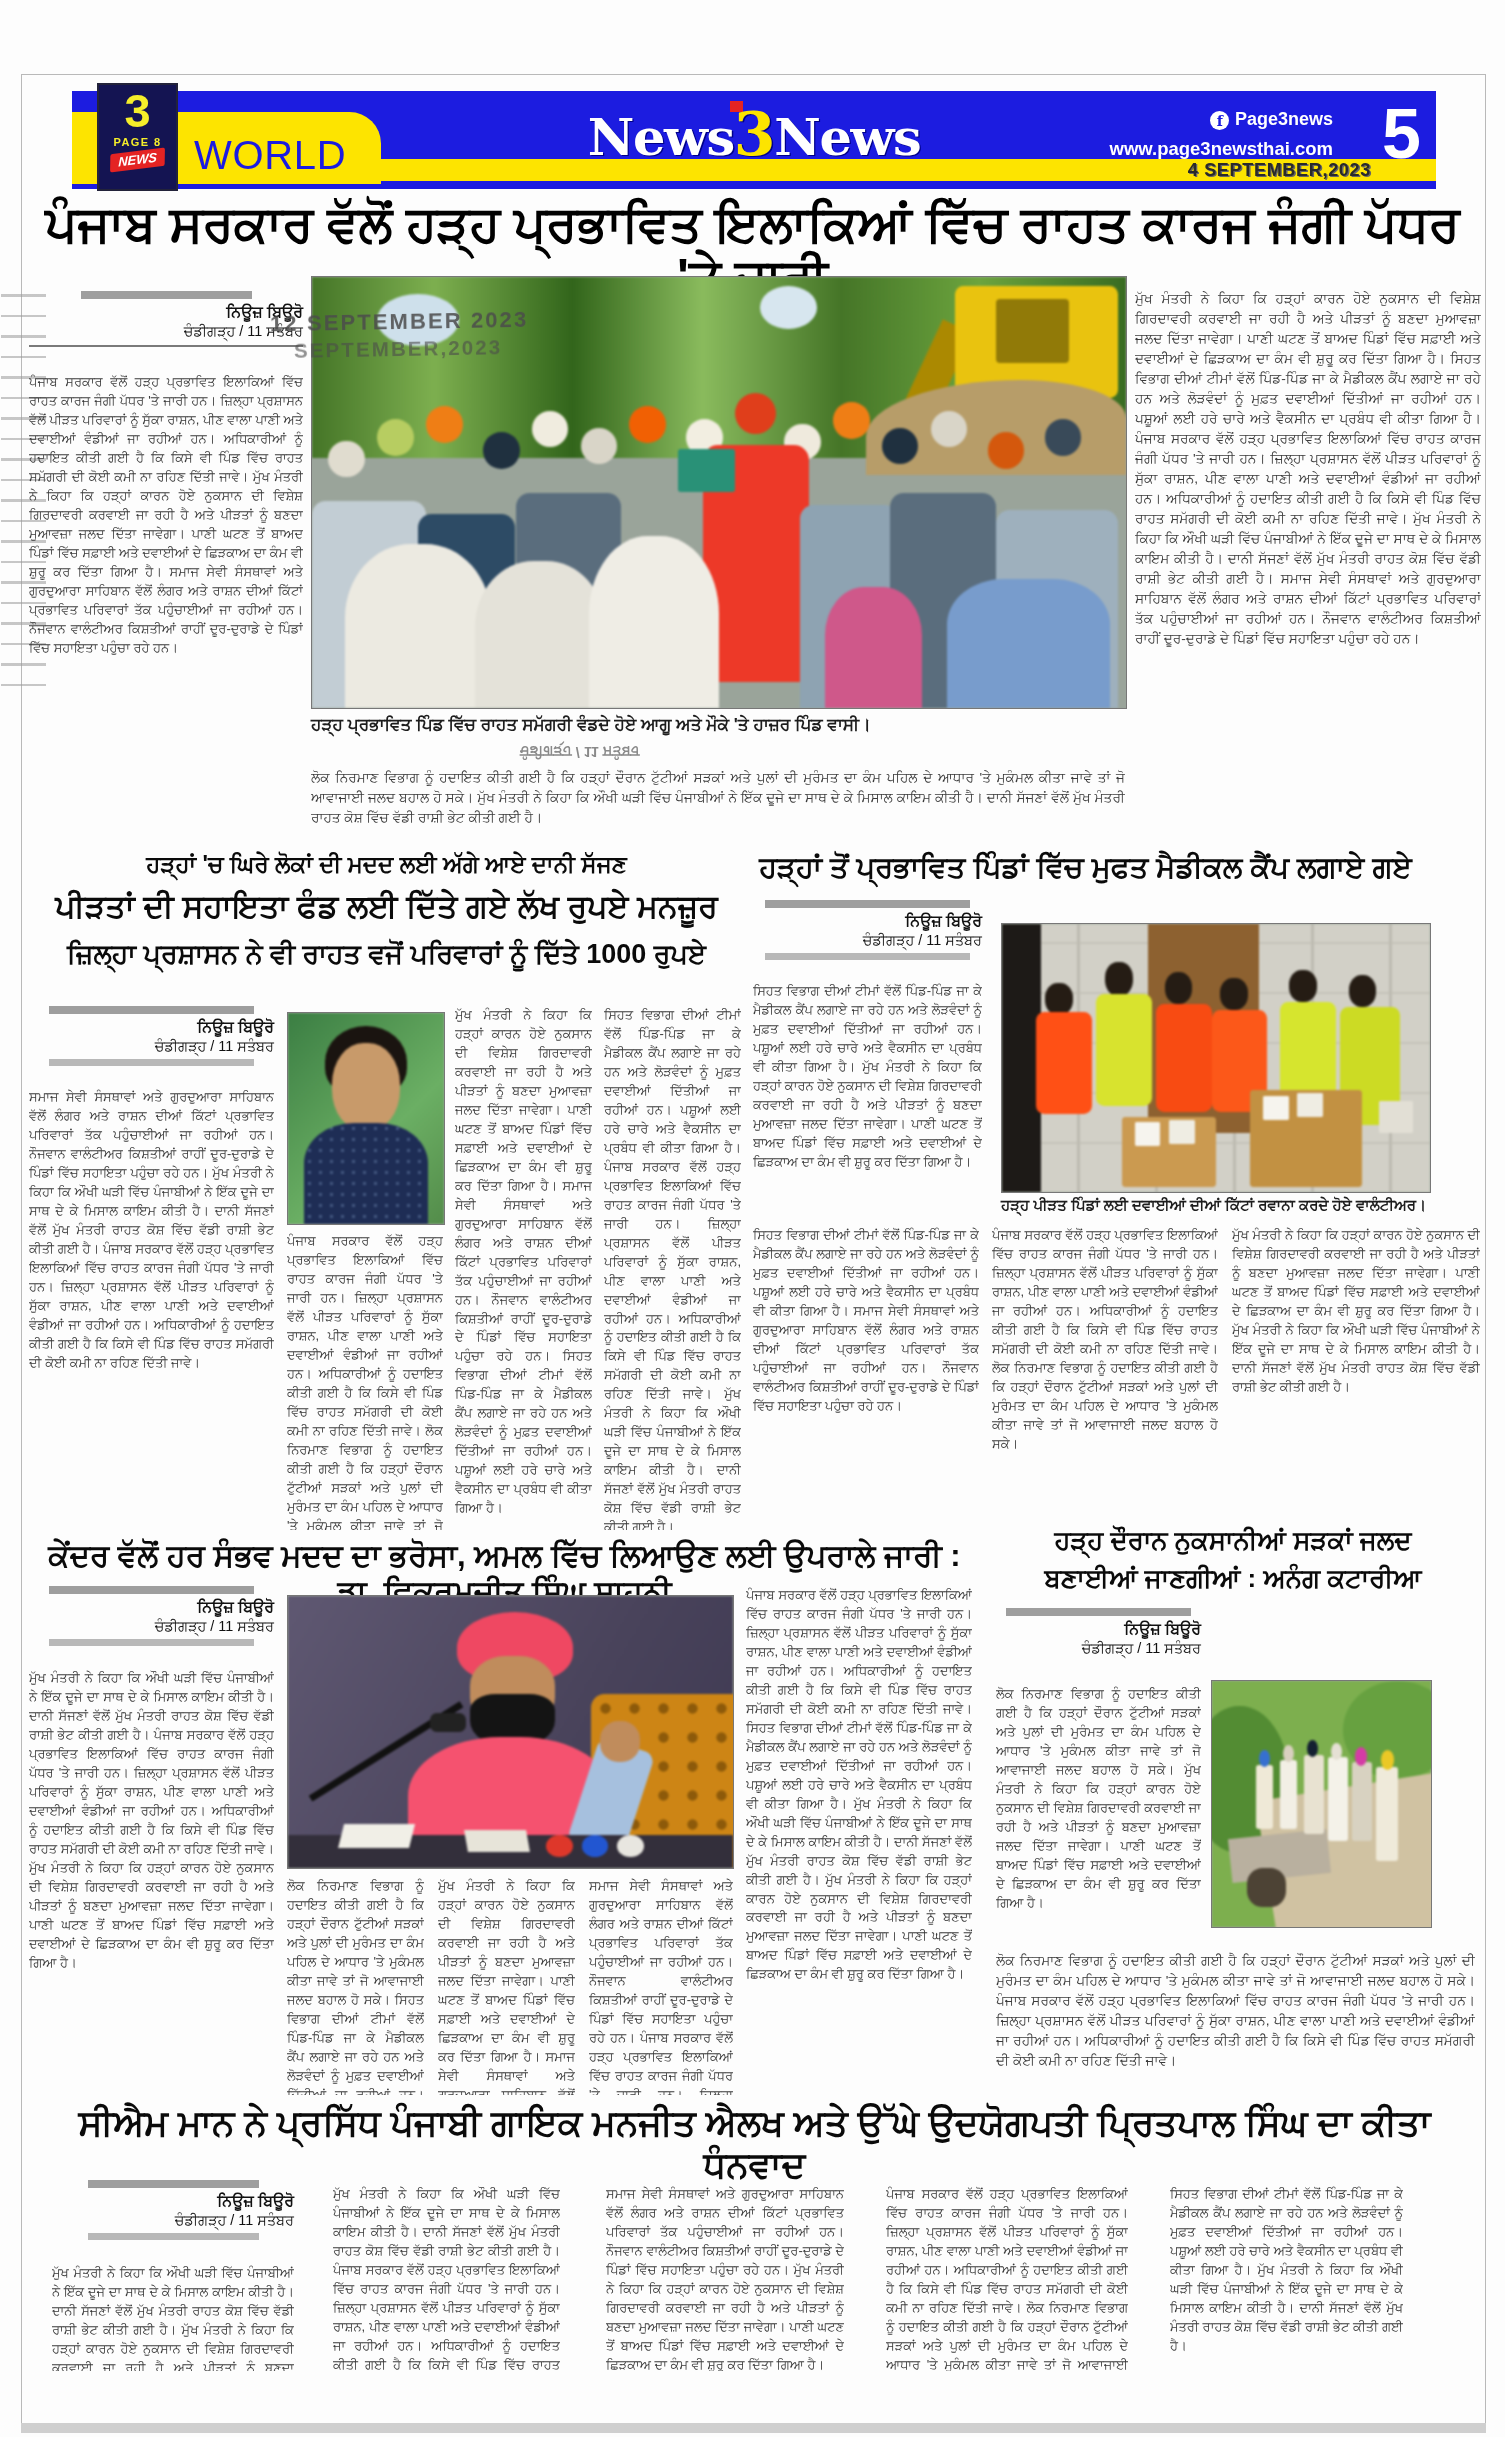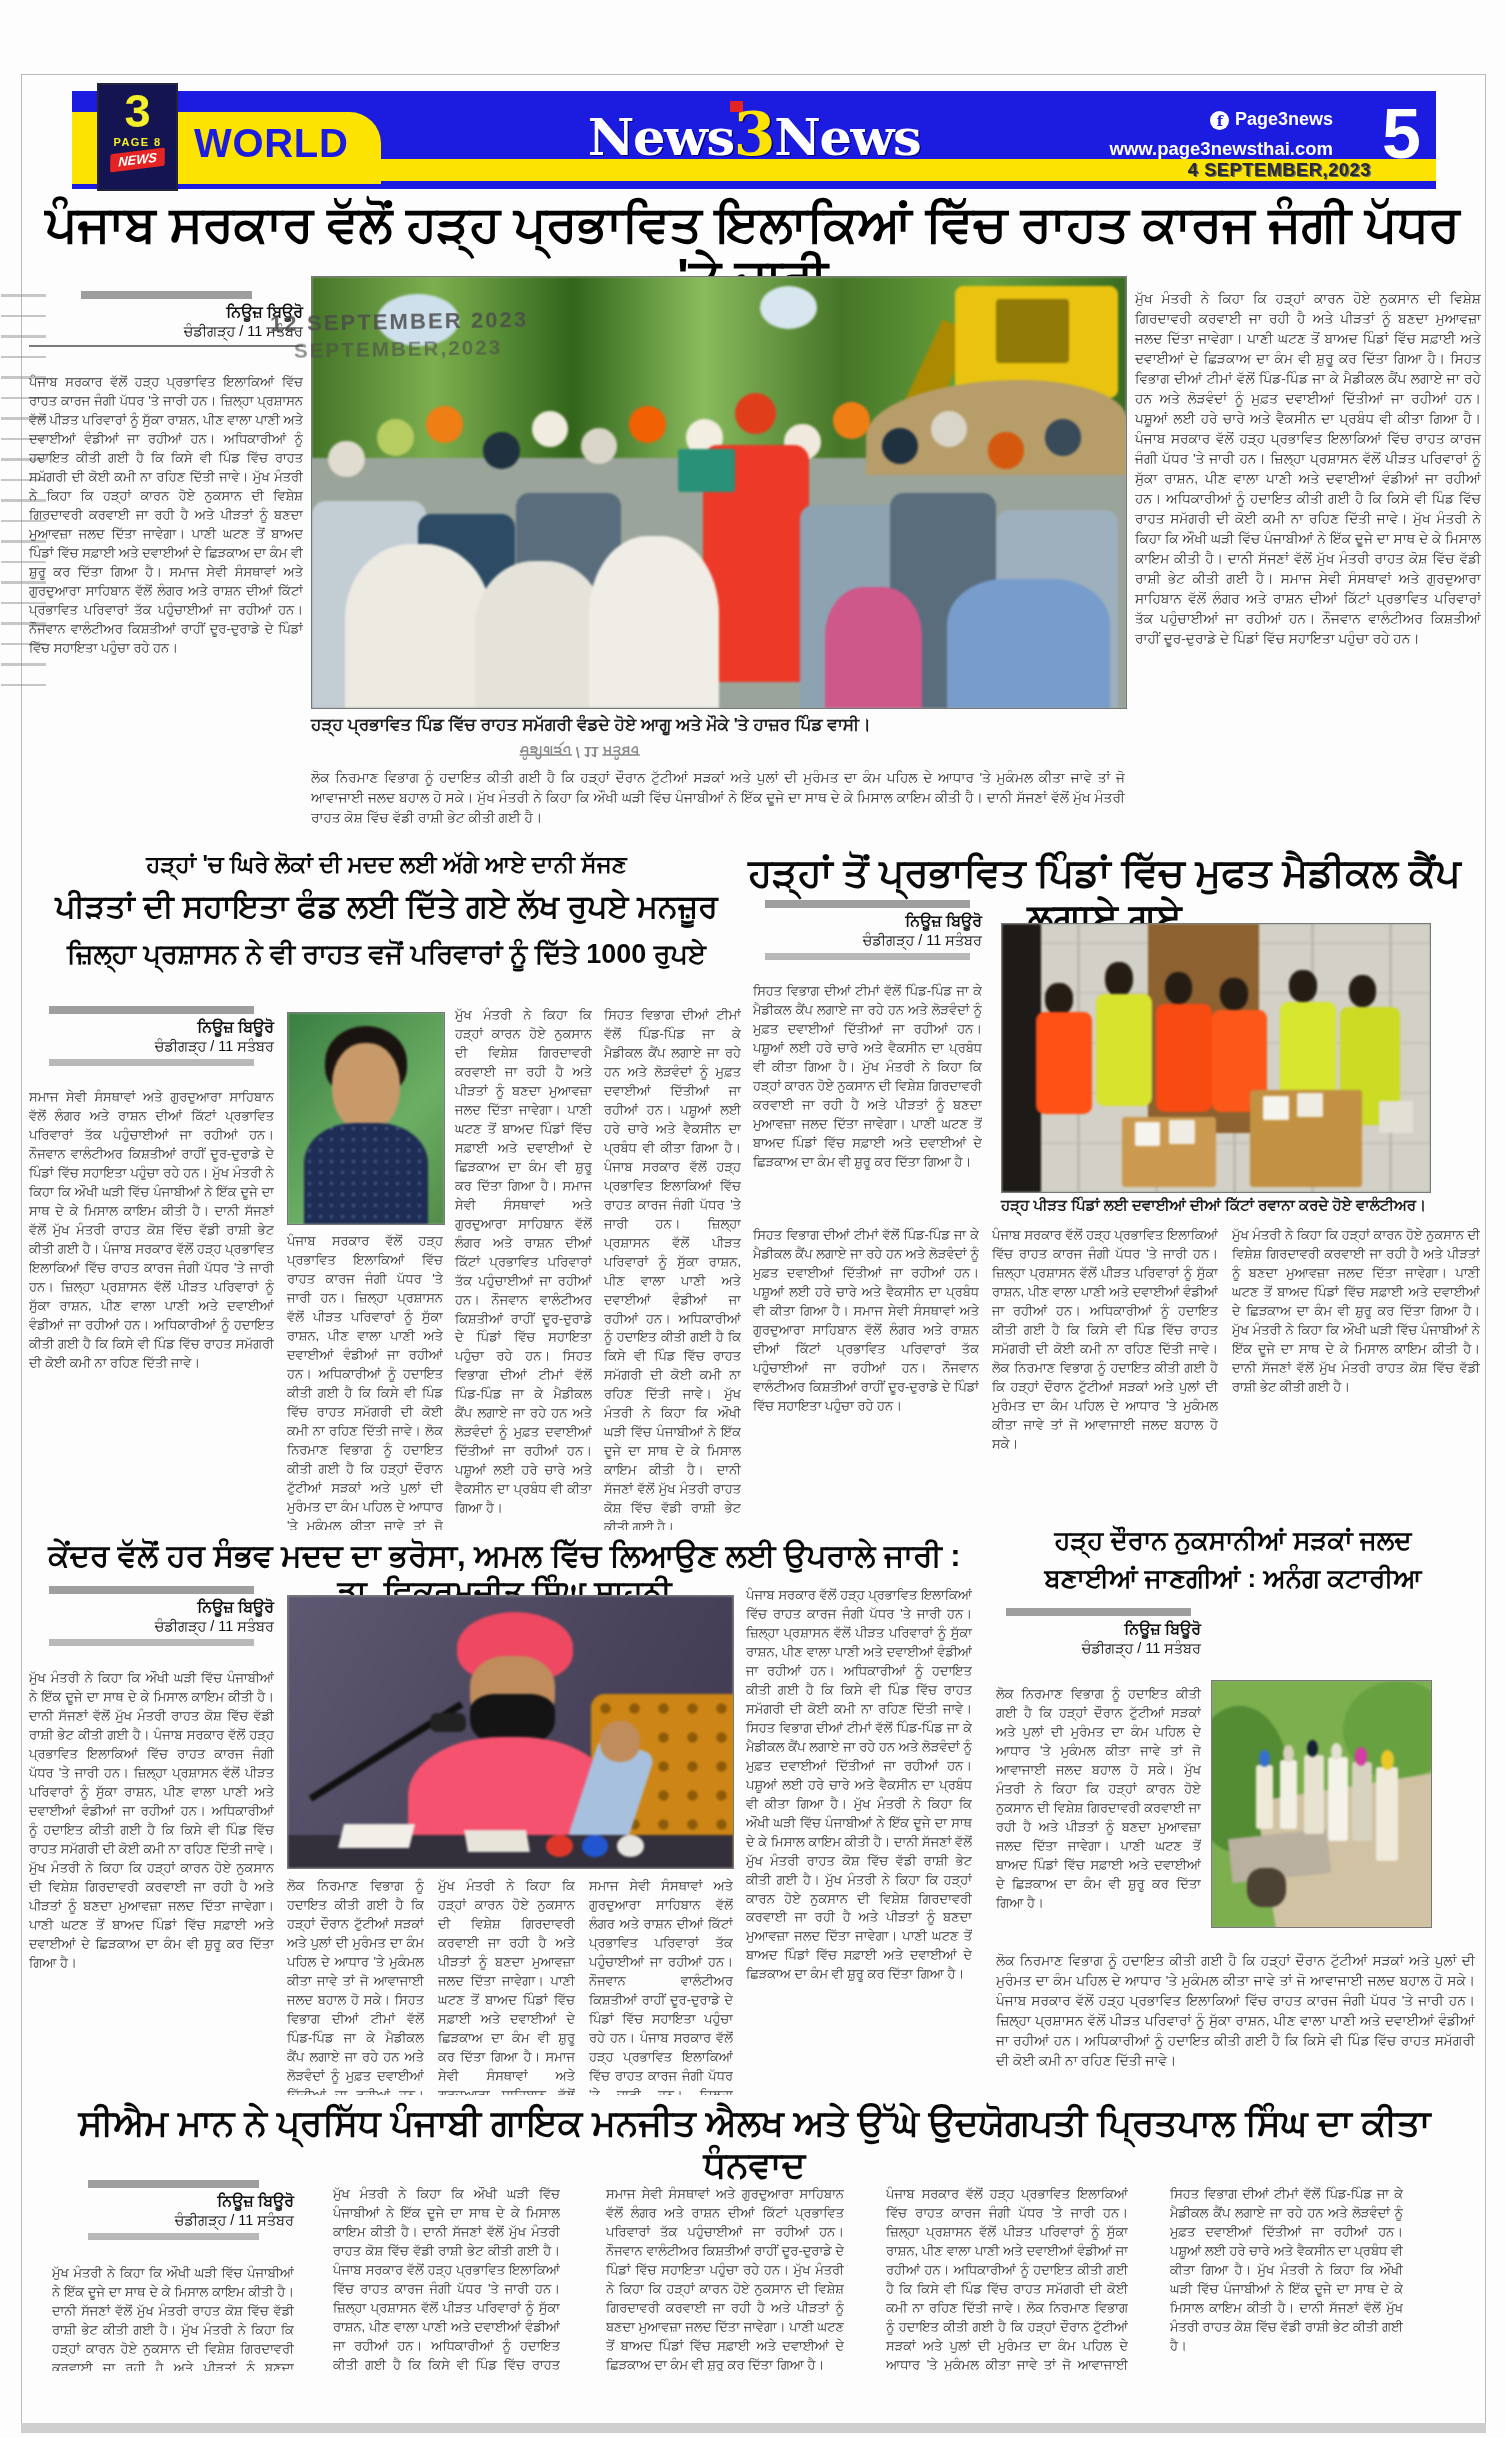--- a/index.html
+++ b/index.html
@@ -14,21 +14,21 @@
   
   .hdr{position:absolute;left:72px;top:91px;width:1364px;height:98px;background:#1c1ce0;z-index:2}
   .hdr-strip{position:absolute;left:0;top:68px;width:100%;height:22px;background:#fde400}
   .hdr-tab{position:absolute;left:0;top:20.5px;width:309px;height:72px;background:#fde400;border-top-right-radius:31.5px}
   .logo{position:absolute;left:25px;top:-8.2px;width:77px;height:104px;background:#141452;border:2.1px solid #23233a;
         z-index:4;text-align:center;color:#f5ee2a}
   .logo .n3{font-size:47px;font-weight:900;line-height:1.05;display:block;margin-top:1.4px}
   .logo .p3{font-size:11px;font-weight:800;letter-spacing:1.4px;display:block}
   .logo .badge{display:inline-block;background:#e42323;color:#fff;font-style:italic;font-weight:900;font-size:13px;
         padding:1.4px 8.2px;transform:rotate(-7deg) skewX(-8deg);margin-top:3.4px;border-radius:2.1px}
-  .world{position:absolute;left:122px;top:30px;font-size:40px;font-weight:700;color:#1c1ce0;z-index:3;letter-spacing:0.7px}
+  .world{position:absolute;left:122px;top:42px;font-size:40px;font-weight:400;color:#1c1ce0;z-index:3;letter-spacing:0.7px}
   .mast-title{position:absolute;left:0;right:0;top:8.2px;text-align:center;z-index:3;color:#fff;
         font-family:"DejaVu Serif","Liberation Serif",serif;font-weight:bold;font-size:51px;letter-spacing:-1.4px;
         text-shadow:1.4px 1.4px 0 #00008a}
   .mast-title .y3{color:#fde400;font-size:60px;position:relative}
   .mast-title .y3 .rsq{position:absolute;left:-4.1px;top:1.4px;width:13.7px;height:11px;background:#e42323;z-index:-1}
   .hdr-right{position:absolute;right:103px;top:18px;text-align:right;color:#fff;z-index:3}
   .fb-row{font-size:18px;font-weight:700}
   .circle-f{display:inline-block;width:19px;height:19px;border-radius:50%;background:#fff;color:#1c1ce0;
         font-family:"DejaVu Serif",serif;font-weight:900;font-size:14.4px;text-align:center;line-height:19px;margin-right:5.5px;vertical-align:middle}
   .site{font-size:18.5px;font-weight:800;margin-top:8.2px}
@@ -159,21 +159,21 @@
     <i class="s" style="left:0;top:0;width:100%;height:100%;background:linear-gradient(135deg,#3f7d46,#6fae68 60%,#568b4e)"></i>
     <i class="s" style="left:24%;top:6%;width:52%;height:34%;background:#1a1410;border-radius:50% 50% 40% 40%"></i>
     <i class="s" style="left:28%;top:14%;width:44%;height:42%;background:#c59a6e;border-radius:46%"></i>
     <i class="s" style="left:10%;top:52%;width:80%;height:48%;background:#1f2d52;border-radius:40% 40% 0 0;background-image:radial-gradient(#46597f 1.4px,transparent 1.8px);background-size:11px 11px"></i>
   </div>
 </div>
 <div class="col" style="left:287px;top:1232px;width:156px;height:298px">ਪੰਜਾਬ ਸਰਕਾਰ ਵੱਲੋਂ ਹੜ੍ਹ ਪ੍ਰਭਾਵਿਤ ਇਲਾਕਿਆਂ ਵਿੱਚ ਰਾਹਤ ਕਾਰਜ ਜੰਗੀ ਪੱਧਰ 'ਤੇ ਜਾਰੀ ਹਨ। ਜ਼ਿਲ੍ਹਾ ਪ੍ਰਸ਼ਾਸਨ ਵੱਲੋਂ ਪੀੜਤ ਪਰਿਵਾਰਾਂ ਨੂੰ ਸੁੱਕਾ ਰਾਸ਼ਨ, ਪੀਣ ਵਾਲਾ ਪਾਣੀ ਅਤੇ ਦਵਾਈਆਂ ਵੰਡੀਆਂ ਜਾ ਰਹੀਆਂ ਹਨ। ਅਧਿਕਾਰੀਆਂ ਨੂੰ ਹਦਾਇਤ ਕੀਤੀ ਗਈ ਹੈ ਕਿ ਕਿਸੇ ਵੀ ਪਿੰਡ ਵਿੱਚ ਰਾਹਤ ਸਮੱਗਰੀ ਦੀ ਕੋਈ ਕਮੀ ਨਾ ਰਹਿਣ ਦਿੱਤੀ ਜਾਵੇ। ਲੋਕ ਨਿਰਮਾਣ ਵਿਭਾਗ ਨੂੰ ਹਦਾਇਤ ਕੀਤੀ ਗਈ ਹੈ ਕਿ ਹੜ੍ਹਾਂ ਦੌਰਾਨ ਟੁੱਟੀਆਂ ਸੜਕਾਂ ਅਤੇ ਪੁਲਾਂ ਦੀ ਮੁਰੰਮਤ ਦਾ ਕੰਮ ਪਹਿਲ ਦੇ ਆਧਾਰ 'ਤੇ ਮੁਕੰਮਲ ਕੀਤਾ ਜਾਵੇ ਤਾਂ ਜੋ ਆਵਾਜਾਈ ਜਲਦ ਬਹਾਲ ਹੋ ਸਕੇ।</div>
 <div class="col" style="left:455px;top:1006px;width:137px;height:524px">ਮੁੱਖ ਮੰਤਰੀ ਨੇ ਕਿਹਾ ਕਿ ਹੜ੍ਹਾਂ ਕਾਰਨ ਹੋਏ ਨੁਕਸਾਨ ਦੀ ਵਿਸ਼ੇਸ਼ ਗਿਰਦਾਵਰੀ ਕਰਵਾਈ ਜਾ ਰਹੀ ਹੈ ਅਤੇ ਪੀੜਤਾਂ ਨੂੰ ਬਣਦਾ ਮੁਆਵਜ਼ਾ ਜਲਦ ਦਿੱਤਾ ਜਾਵੇਗਾ। ਪਾਣੀ ਘਟਣ ਤੋਂ ਬਾਅਦ ਪਿੰਡਾਂ ਵਿੱਚ ਸਫ਼ਾਈ ਅਤੇ ਦਵਾਈਆਂ ਦੇ ਛਿੜਕਾਅ ਦਾ ਕੰਮ ਵੀ ਸ਼ੁਰੂ ਕਰ ਦਿੱਤਾ ਗਿਆ ਹੈ। ਸਮਾਜ ਸੇਵੀ ਸੰਸਥਾਵਾਂ ਅਤੇ ਗੁਰਦੁਆਰਾ ਸਾਹਿਬਾਨ ਵੱਲੋਂ ਲੰਗਰ ਅਤੇ ਰਾਸ਼ਨ ਦੀਆਂ ਕਿੱਟਾਂ ਪ੍ਰਭਾਵਿਤ ਪਰਿਵਾਰਾਂ ਤੱਕ ਪਹੁੰਚਾਈਆਂ ਜਾ ਰਹੀਆਂ ਹਨ। ਨੌਜਵਾਨ ਵਾਲੰਟੀਅਰ ਕਿਸ਼ਤੀਆਂ ਰਾਹੀਂ ਦੂਰ-ਦੁਰਾਡੇ ਦੇ ਪਿੰਡਾਂ ਵਿੱਚ ਸਹਾਇਤਾ ਪਹੁੰਚਾ ਰਹੇ ਹਨ। ਸਿਹਤ ਵਿਭਾਗ ਦੀਆਂ ਟੀਮਾਂ ਵੱਲੋਂ ਪਿੰਡ-ਪਿੰਡ ਜਾ ਕੇ ਮੈਡੀਕਲ ਕੈਂਪ ਲਗਾਏ ਜਾ ਰਹੇ ਹਨ ਅਤੇ ਲੋੜਵੰਦਾਂ ਨੂੰ ਮੁਫ਼ਤ ਦਵਾਈਆਂ ਦਿੱਤੀਆਂ ਜਾ ਰਹੀਆਂ ਹਨ। ਪਸ਼ੂਆਂ ਲਈ ਹਰੇ ਚਾਰੇ ਅਤੇ ਵੈਕਸੀਨ ਦਾ ਪ੍ਰਬੰਧ ਵੀ ਕੀਤਾ ਗਿਆ ਹੈ।</div>
 <div class="col" style="left:604px;top:1006px;width:137px;height:524px">ਸਿਹਤ ਵਿਭਾਗ ਦੀਆਂ ਟੀਮਾਂ ਵੱਲੋਂ ਪਿੰਡ-ਪਿੰਡ ਜਾ ਕੇ ਮੈਡੀਕਲ ਕੈਂਪ ਲਗਾਏ ਜਾ ਰਹੇ ਹਨ ਅਤੇ ਲੋੜਵੰਦਾਂ ਨੂੰ ਮੁਫ਼ਤ ਦਵਾਈਆਂ ਦਿੱਤੀਆਂ ਜਾ ਰਹੀਆਂ ਹਨ। ਪਸ਼ੂਆਂ ਲਈ ਹਰੇ ਚਾਰੇ ਅਤੇ ਵੈਕਸੀਨ ਦਾ ਪ੍ਰਬੰਧ ਵੀ ਕੀਤਾ ਗਿਆ ਹੈ। ਪੰਜਾਬ ਸਰਕਾਰ ਵੱਲੋਂ ਹੜ੍ਹ ਪ੍ਰਭਾਵਿਤ ਇਲਾਕਿਆਂ ਵਿੱਚ ਰਾਹਤ ਕਾਰਜ ਜੰਗੀ ਪੱਧਰ 'ਤੇ ਜਾਰੀ ਹਨ। ਜ਼ਿਲ੍ਹਾ ਪ੍ਰਸ਼ਾਸਨ ਵੱਲੋਂ ਪੀੜਤ ਪਰਿਵਾਰਾਂ ਨੂੰ ਸੁੱਕਾ ਰਾਸ਼ਨ, ਪੀਣ ਵਾਲਾ ਪਾਣੀ ਅਤੇ ਦਵਾਈਆਂ ਵੰਡੀਆਂ ਜਾ ਰਹੀਆਂ ਹਨ। ਅਧਿਕਾਰੀਆਂ ਨੂੰ ਹਦਾਇਤ ਕੀਤੀ ਗਈ ਹੈ ਕਿ ਕਿਸੇ ਵੀ ਪਿੰਡ ਵਿੱਚ ਰਾਹਤ ਸਮੱਗਰੀ ਦੀ ਕੋਈ ਕਮੀ ਨਾ ਰਹਿਣ ਦਿੱਤੀ ਜਾਵੇ। ਮੁੱਖ ਮੰਤਰੀ ਨੇ ਕਿਹਾ ਕਿ ਔਖੀ ਘੜੀ ਵਿੱਚ ਪੰਜਾਬੀਆਂ ਨੇ ਇੱਕ ਦੂਜੇ ਦਾ ਸਾਥ ਦੇ ਕੇ ਮਿਸਾਲ ਕਾਇਮ ਕੀਤੀ ਹੈ। ਦਾਨੀ ਸੱਜਣਾਂ ਵੱਲੋਂ ਮੁੱਖ ਮੰਤਰੀ ਰਾਹਤ ਕੋਸ਼ ਵਿੱਚ ਵੱਡੀ ਰਾਸ਼ੀ ਭੇਟ ਕੀਤੀ ਗਈ ਹੈ।</div>
 
-<div class="hsec" style="left:740px;top:851px;width:729px;font-size:39px">ਹੜ੍ਹਾਂ ਤੋਂ ਪ੍ਰਭਾਵਿਤ ਪਿੰਡਾਂ ਵਿੱਚ ਮੁਫਤ ਮੈਡੀਕਲ ਕੈਂਪ ਲਗਾਏ ਗਏ</div>
+<div class="hsec" style="left:721px;top:851px;width:729px;font-size:29px">ਹੜ੍ਹਾਂ ਤੋਂ ਪ੍ਰਭਾਵਿਤ ਪਿੰਡਾਂ ਵਿੱਚ ਮੁਫਤ ਮੈਡੀਕਲ ਕੈਂਪ ਲਗਾਏ ਗਏ</div>
 <div class="abs" style="left:753px;top:900px;width:229px;z-index:2">
   <div class="byl-bar" style="width:205px"></div>
   <div class="byl">
     <div class="nm">ਨਿਊਜ਼ ਬਿਊਰੋ</div>
     <div class="dt">ਚੰਡੀਗੜ੍ਹ / 11 ਸਤੰਬਰ</div>
   </div>
   <div class="byl-bar2" style="width:205px"></div>
 </div>
 <div class="col" style="left:753px;top:982px;width:229px;height:212px">ਸਿਹਤ ਵਿਭਾਗ ਦੀਆਂ ਟੀਮਾਂ ਵੱਲੋਂ ਪਿੰਡ-ਪਿੰਡ ਜਾ ਕੇ ਮੈਡੀਕਲ ਕੈਂਪ ਲਗਾਏ ਜਾ ਰਹੇ ਹਨ ਅਤੇ ਲੋੜਵੰਦਾਂ ਨੂੰ ਮੁਫ਼ਤ ਦਵਾਈਆਂ ਦਿੱਤੀਆਂ ਜਾ ਰਹੀਆਂ ਹਨ। ਪਸ਼ੂਆਂ ਲਈ ਹਰੇ ਚਾਰੇ ਅਤੇ ਵੈਕਸੀਨ ਦਾ ਪ੍ਰਬੰਧ ਵੀ ਕੀਤਾ ਗਿਆ ਹੈ। ਮੁੱਖ ਮੰਤਰੀ ਨੇ ਕਿਹਾ ਕਿ ਹੜ੍ਹਾਂ ਕਾਰਨ ਹੋਏ ਨੁਕਸਾਨ ਦੀ ਵਿਸ਼ੇਸ਼ ਗਿਰਦਾਵਰੀ ਕਰਵਾਈ ਜਾ ਰਹੀ ਹੈ ਅਤੇ ਪੀੜਤਾਂ ਨੂੰ ਬਣਦਾ ਮੁਆਵਜ਼ਾ ਜਲਦ ਦਿੱਤਾ ਜਾਵੇਗਾ। ਪਾਣੀ ਘਟਣ ਤੋਂ ਬਾਅਦ ਪਿੰਡਾਂ ਵਿੱਚ ਸਫ਼ਾਈ ਅਤੇ ਦਵਾਈਆਂ ਦੇ ਛਿੜਕਾਅ ਦਾ ਕੰਮ ਵੀ ਸ਼ੁਰੂ ਕਰ ਦਿੱਤਾ ਗਿਆ ਹੈ।</div>
 

